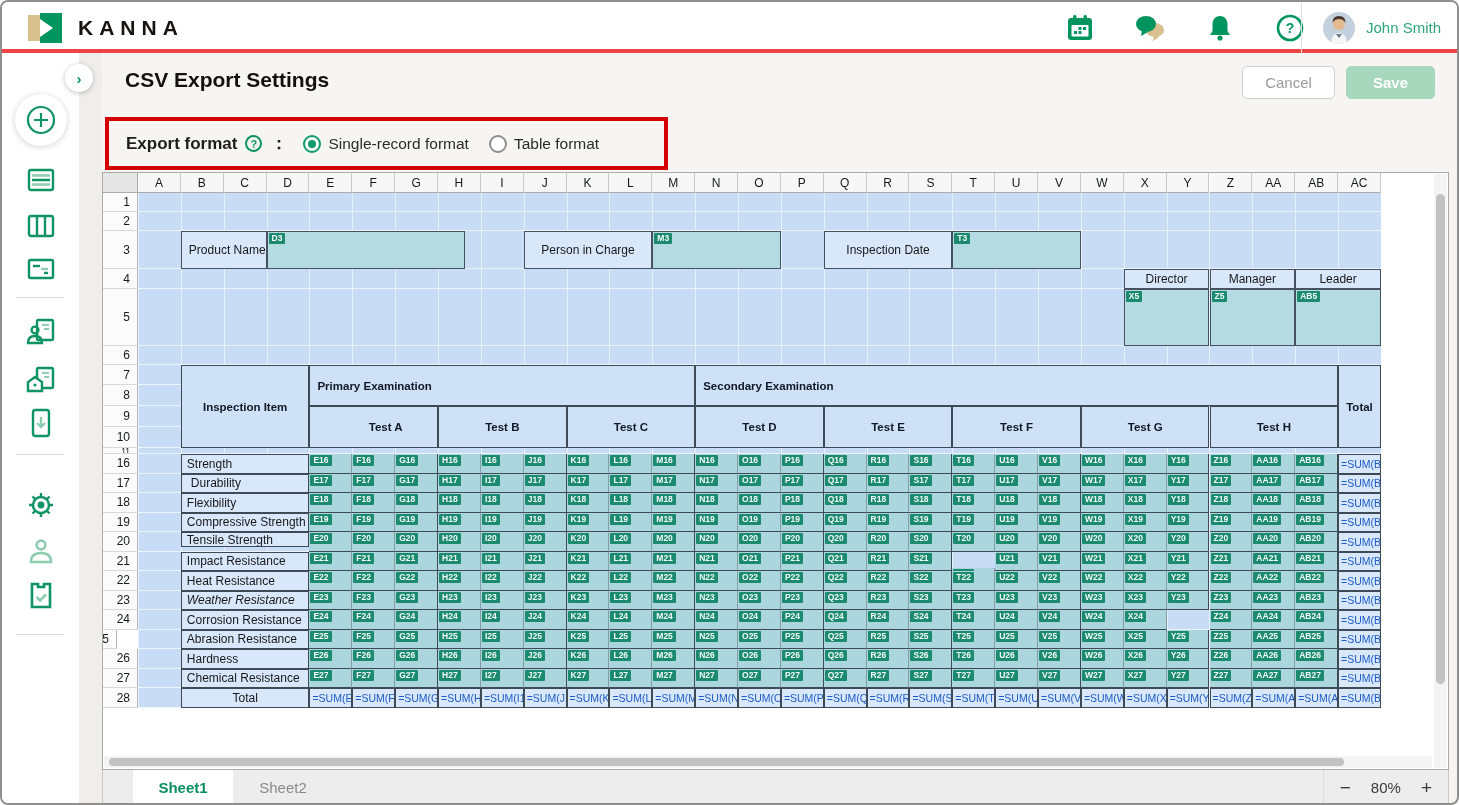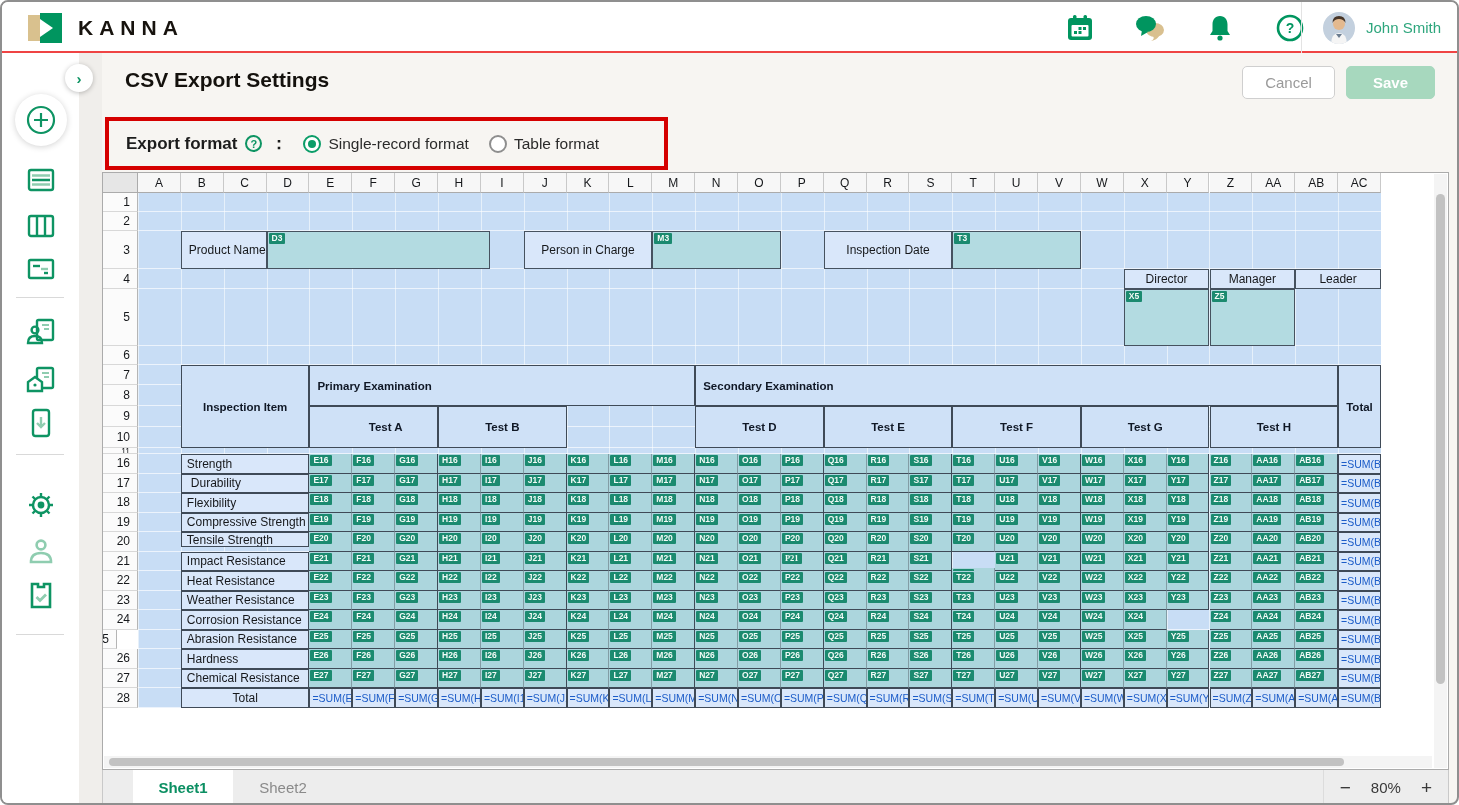--- a/index.html
+++ b/index.html
@@ -2,21 +2,21 @@
 <html><head>
 <meta charset="utf-8">
 <style>
   * { box-sizing: border-box; margin: 0; padding: 0; }
   body { background:#fff; font-family:"Liberation Sans", sans-serif; }
   #app { position:relative; width:1459px; height:805px; border:2px solid #8F8F8F;
          border-radius:8px; overflow:hidden; background:#F7F5F2; }
 
   
   .topbar { position:absolute; left:0; top:0; width:100%; height:51px; background:#fff;
-            border-bottom:2px solid #ef4444; z-index:30; }
+            border-bottom:4px solid #ef4444; z-index:30; }
   .brand { position:absolute; left:24px; top:8px; display:flex; align-items:center; gap:14px; }
   .brand-name { font-size:21px; font-weight:bold; letter-spacing:6px; color:#17130E; }
   .top-icons { position:absolute; right:150px; top:0; height:51px; display:flex; align-items:center; gap:36px; }
   .user-box { position:absolute; right:16px; top:0; height:51px; display:flex; align-items:center; gap:10px;
               padding-left:20px; border-left:1px solid #E3E3E3; }
   .user-name { color:#2EA67D; font-size:15px; }
 
   
   .sidebar { position:absolute; left:0; top:51px; width:77px; bottom:0; background:#fff; z-index:20; }
   .side-gutter { position:absolute; left:77px; top:51px; width:23px; bottom:0; background:#F0EEEB; z-index:5; }
@@ -335,46 +335,50 @@
         <div class="cell strip" style="left: 35px; top: 437px; width: 1242.94px; height: 19.5px;"></div>
         <div class="cell rownum" style="left: 0px; top: 456.5px; width: 14px; height: 19.5px;">25</div>
         <div class="cell strip" style="left: 35px; top: 456.5px; width: 1242.94px; height: 19.5px;"></div>
         <div class="cell rownum" style="left: 0px; top: 476px; width: 35px; height: 19.5px;">26</div>
         <div class="cell strip" style="left: 35px; top: 476px; width: 1242.94px; height: 19.5px;"></div>
         <div class="cell rownum" style="left: 0px; top: 495.5px; width: 35px; height: 19.5px;">27</div>
         <div class="cell strip" style="left: 35px; top: 495.5px; width: 1242.94px; height: 19.5px;"></div>
         <div class="cell rownum" style="left: 0px; top: 515px; width: 35px; height: 20px;">28</div>
         <div class="cell strip" style="left: 35px; top: 515px; width: 1242.94px; height: 20px;"></div>
         <div class="cell cell-label" style="left: 77.86px; top: 58px; width: 85.72px; height: 38px; padding-left: 7px;">Product Name</div>
-        <div class="cell cell-input" style="left: 163.58px; top: 58px; width: 223px; height: 38px; text-align: center;">
+        <div class="cell cell-input" style="left: 163.58px; top: 58px; width: 198px; height: 38px; text-align: center;">
           <span class="badge">D3</span>
         </div>
         <div class="cell cell-label" style="left: 420.74px; top: 58px; width: 128.58px; height: 38px;">Person in Charge</div>
         <div class="cell cell-input" style="left: 549.32px; top: 58px; width: 128.58px; height: 38px;">
           <span class="badge">M3</span>
         </div>
         <div class="cell cell-label" style="left: 720.76px; top: 58px; width: 128.58px; height: 38px;">Inspection Date</div>
         <div class="cell cell-input" style="left: 849.34px; top: 58px; width: 128.58px; height: 38px;">
           <span class="badge">T3</span>
         </div>
         <div class="cell cell-label" style="left: 1020.78px; top: 96px; width: 85.72px; height: 20px;">Director</div>
         <div class="cell cell-input" style="left: 1020.78px; top: 116px; width: 85.72px; height: 57px;">
           <span class="badge">X5</span>
         </div>
         <div class="cell cell-label" style="left: 1106.5px; top: 96px; width: 85.72px; height: 20px;">Manager</div>
         <div class="cell cell-input" style="left: 1106.5px; top: 116px; width: 85.72px; height: 57px;">
           <span class="badge">Z5</span>
         </div>
         <div class="cell cell-label" style="left: 1192.22px; top: 96px; width: 85.72px; height: 20px;">Leader</div>
+        <div class="cell cell-input" style="left: 1192.22px; top: 116px; width: 85.72px; height: 57px;">
+          <span class="badge">AB5</span>
+        </div>
         <div class="cell thead center" style="left: 77.86px; top: 192px; width: 128.58px; height: 83px;">Inspection Item</div>
         <div class="cell thead left" style="left: 206.44px; top: 192px; width: 385.74px; height: 41px;">Primary Examination</div>
         <div class="cell thead left" style="left: 592.18px; top: 192px; width: 642.9px; height: 41px;">Secondary Examination</div>
         <div class="cell thead center" style="left: 1235.08px; top: 192px; width: 42.86px; height: 83px;">Total</div>
         <div class="cell thead center" style="left: 206.44px; top: 233px; width: 128.58px; height: 42px; padding-left: 24px;">Test A</div>
         <div class="cell thead center" style="left: 335.02px; top: 233px; width: 128.58px; height: 42px;">Test B</div>
+        <div class="cell thead center" style="left: 463.6px; top: 233px; width: 128.58px; height: 42px;">Test C</div>
         <div class="cell thead center" style="left: 720.76px; top: 233px; width: 128.58px; height: 42px;">Test E</div>
         <div class="cell thead center" style="left: 592.18px; top: 233px; width: 128.58px; height: 42px;">Test D</div>
         <div class="cell thead center" style="left: 849.34px; top: 233px; width: 128.58px; height: 42px;">Test F</div>
         <div class="cell thead center" style="left: 977.92px; top: 233px; width: 128.58px; height: 42px;">Test G</div>
         <div class="cell thead center" style="left: 1106.5px; top: 233px; width: 128.58px; height: 42px;">Test H</div>
         <div class="cell trowlabel" style="left: 77.86px; top: 281px; width: 128.58px; height: 19.5px;">Strength</div>
         <div class="cell tdata" style="left: 206.44px; top: 281px; width: 42.86px; height: 19.5px;">
           <span class="badge">E16</span>
         </div>
         <div class="cell tdata" style="left: 249.3px; top: 281px; width: 42.86px; height: 19.5px;">
@@ -770,21 +774,21 @@
         </div>
         <div class="cell tdata grp" style="left: 549.32px; top: 378.5px; width: 42.86px; height: 19.5px;">
           <span class="badge">M21</span>
         </div>
         <div class="cell tdata" style="left: 592.18px; top: 378.5px; width: 42.86px; height: 19.5px;">
           <span class="badge">N21</span>
         </div>
         <div class="cell tdata" style="left: 635.04px; top: 378.5px; width: 42.86px; height: 19.5px;">
           <span class="badge">O21</span>
         </div>
-        <div class="cell tdata grp" style="left: 677.9px; top: 378.5px; width: 42.86px; height: 19.5px; font-family: Liberation Serif, serif;">
+        <div class="cell tdata grp" style="left: 677.9px; top: 378.5px; width: 42.86px; height: 19.5px;">
           <span class="badge">P21</span>
         </div>
         <div class="cell tdata" style="left: 720.76px; top: 378.5px; width: 42.86px; height: 19.5px;">
           <span class="badge">Q21</span>
         </div>
         <div class="cell tdata" style="left: 763.62px; top: 378.5px; width: 42.86px; height: 19.5px;">
           <span class="badge">R21</span>
         </div>
         <div class="cell tdata grp" style="left: 806.48px; top: 378.5px; width: 42.86px; height: 19.5px;">
           <span class="badge">S21</span>
@@ -884,21 +888,21 @@
         <div class="cell tdata" style="left: 1106.5px; top: 398px; width: 42.86px; height: 19.5px;">
           <span class="badge">Z22</span>
         </div>
         <div class="cell tdata" style="left: 1149.36px; top: 398px; width: 42.86px; height: 19.5px;">
           <span class="badge">AA22</span>
         </div>
         <div class="cell tdata grp" style="left: 1192.22px; top: 398px; width: 42.86px; height: 19.5px;">
           <span class="badge">AB22</span>
         </div>
         <div class="cell tformula" style="left: 1235.08px; top: 398px; width: 42.86px; height: 19.5px;">=SUM(B22:</div>
-        <div class="cell trowlabel" style="left: 77.86px; top: 417.5px; width: 128.58px; height: 19.5px;">Weather Resistance</div>
+        <div class="cell trowlabel" style="left: 77.86px; top: 417.5px; width: 128.58px; height: 19.5px; font-style: italic;">Weather Resistance</div>
         <div class="cell tdata" style="left: 206.44px; top: 417.5px; width: 42.86px; height: 19.5px;">
           <span class="badge">E23</span>
         </div>
         <div class="cell tdata" style="left: 249.3px; top: 417.5px; width: 42.86px; height: 19.5px;">
           <span class="badge">F23</span>
         </div>
         <div class="cell tdata grp" style="left: 292.16px; top: 417.5px; width: 42.86px; height: 19.5px;">
           <span class="badge">G23</span>
         </div>
         <div class="cell tdata" style="left: 335.02px; top: 417.5px; width: 42.86px; height: 19.5px;">

